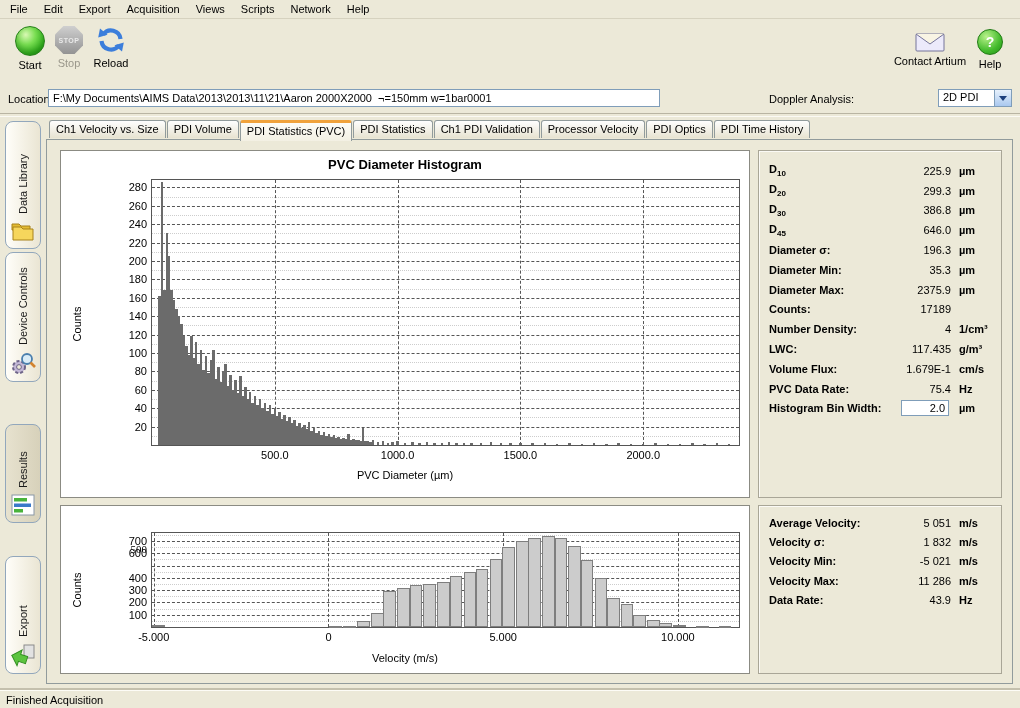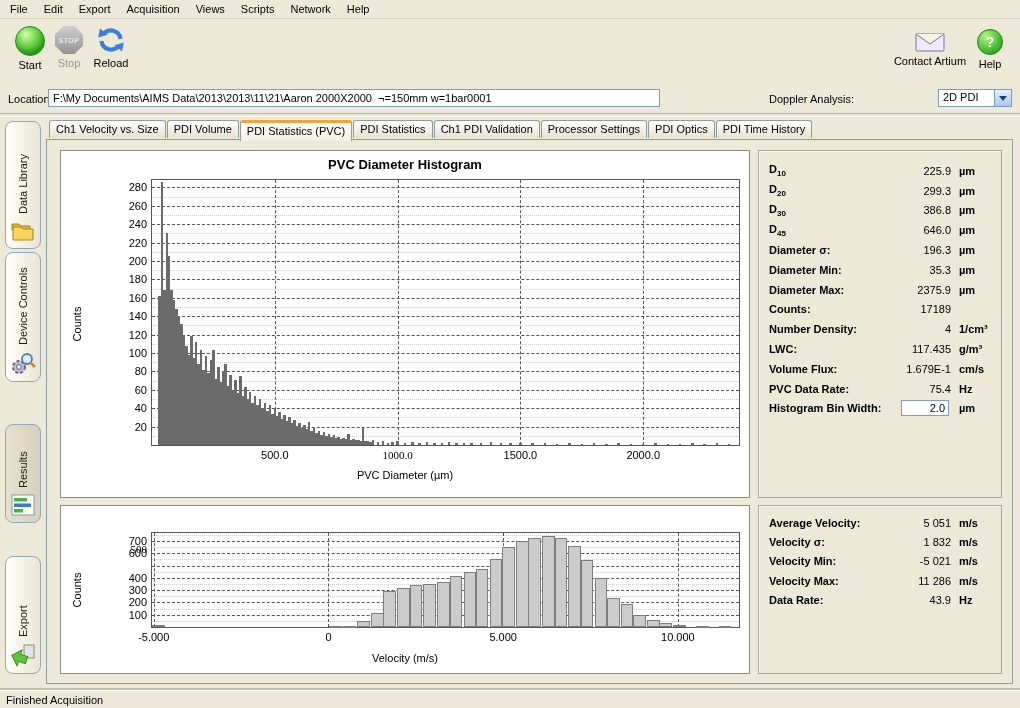--- a/index.html
+++ b/index.html
@@ -190,21 +190,21 @@
     <polygon points="1,16 10,7 10,12 18,12 18,20 10,20 10,25" fill="#5cc43f" stroke="#2f8c1f" transform="rotate(18 9 16) scale(0.92)"></polygon>
   </svg>
 </div>
 
 <div class="tabbar">
   <div class="tab">Ch1 Velocity vs. Size</div>
   <div class="tab">PDI Volume</div>
   <div class="tab active">PDI Statistics (PVC)</div>
   <div class="tab">PDI Statistics</div>
   <div class="tab">Ch1 PDI Validation</div>
-  <div class="tab">Processor Settings</div>
+  <div class="tab">Processor Velocity</div>
   <div class="tab">PDI Optics</div>
   <div class="tab">PDI Time History</div>
 </div>
 
 <div class="tab-page">
 
   <div class="panel-white" style="left:13px;top:10px;width:688px;height:346px">
     <div class="chart-title">PVC Diameter Histogram</div>
     <div class="ylabel">Counts</div>
     <div id="pvc-plot" class="plot" style="left:90px;top:28px;width:587px;height:265px">
@@ -246,21 +246,21 @@
         <div class="ytick" style="top: 56.5694px;">220</div>
         <div class="gl-h" style="top: 44.1667px; left: 0px; width: 587px;"></div>
         <div class="ytick" style="top: 38.1667px;">240</div>
         <div class="gl-h" style="top: 25.7639px; left: 0px; width: 587px;"></div>
         <div class="ytick" style="top: 19.7639px;">260</div>
         <div class="gl-h" style="top: 7.36111px; left: 0px; width: 587px;"></div>
         <div class="ytick" style="top: 1.36111px;">280</div>
         <div class="gl-v" style="left: 122.803px; top: 0px; height: 265px;"></div>
         <div class="xtick" style="left: 122.803px; top: 269px;">500.0</div>
         <div class="gl-v" style="left: 245.607px; top: 0px; height: 265px;"></div>
-        <div class="xtick" style="left: 245.607px; top: 269px; font-family: Liberation Serif, serif;">1000.0</div>
+        <div class="xtick" style="left: 245.607px; top: 269px;">1000.0</div>
         <div class="gl-v" style="left: 368.41px; top: 0px; height: 265px;"></div>
         <div class="xtick" style="left: 368.41px; top: 269px;">1500.0</div>
         <div class="gl-v" style="left: 491.213px; top: 0px; height: 265px;"></div>
         <div class="xtick" style="left: 491.213px; top: 269px;">2000.0</div>
         <div class="bar-dark" style="left: 6.14017px; width: 2.45607px; top: 115.938px; height: 149.062px;"></div>
         <div class="bar-dark" style="left: 8.59623px; width: 2.45607px; top: 1.84028px; height: 263.16px;"></div>
         <div class="bar-dark" style="left: 11.0523px; width: 2.45607px; top: 110.417px; height: 154.583px;"></div>
         <div class="bar-dark" style="left: 13.5084px; width: 2.45607px; top: 53.3681px; height: 211.632px;"></div>
         <div class="bar-dark" style="left: 15.9644px; width: 2.45607px; top: 76.3715px; height: 188.628px;"></div>
         <div class="bar-dark" style="left: 18.4205px; width: 2.45607px; top: 110.417px; height: 154.583px;"></div>

